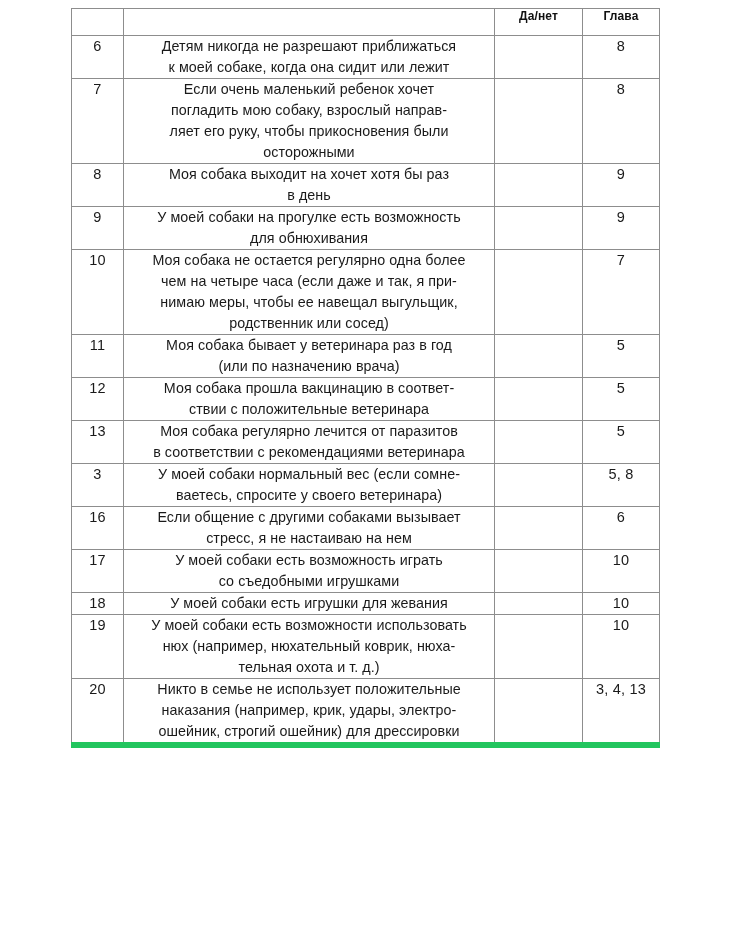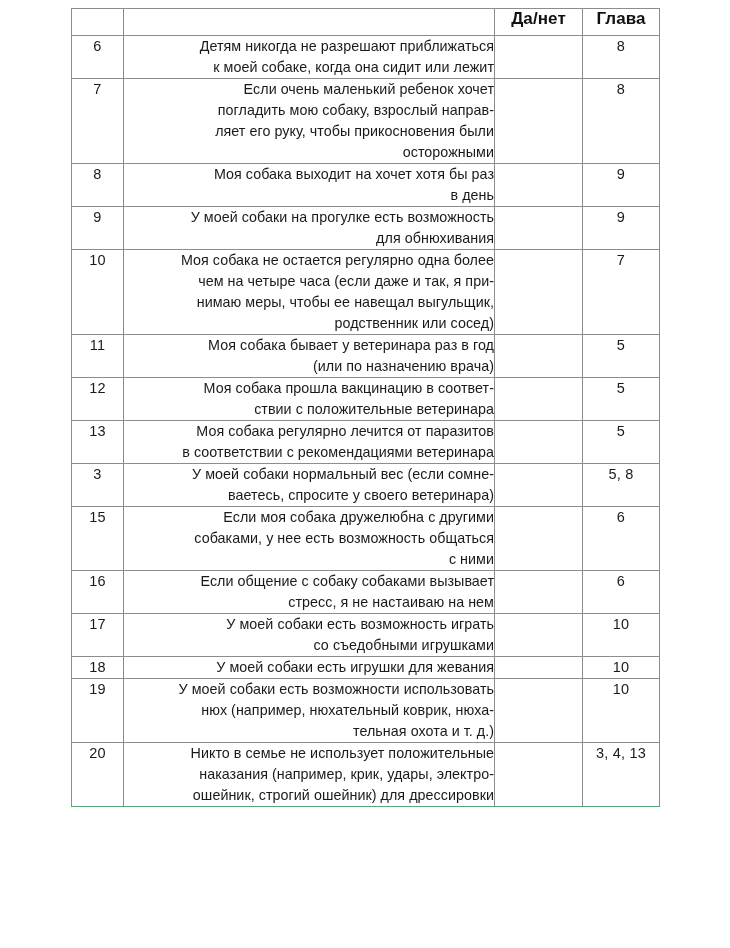--- a/index.html
+++ b/index.html
@@ -38,58 +38,58 @@
   table.checklist th,
   table.checklist td {
     border: 1px solid #8d8d8d;
     vertical-align: top;
     padding: 0;
     background: #ffffff;
   }
   
   thead th {
     height: 26px;
-    font-size: 17px;
+    font-size: 12px;
     font-weight: 700;
     vertical-align: middle;
     letter-spacing: 0.1px;
     color: #111111;
     padding: 1px 2px 3px 2px;
   }
   thead th.blank-head { }
 
   
   td.num {
     text-align: center;
     font-size: 14.5px;
     line-height: 21px;
     color: #1a1a1a;
     padding: 8px 4px 8px 4px;
     letter-spacing: 0.2px;
   }
   td.statement {
-    text-align: right;
+    text-align: center;
     font-size: 14.3px;
     line-height: 21px;
     color: #1a1a1a;
     padding: 8px 8px 8px 11px;
     letter-spacing: 0.05px;
     white-space: pre-line;
   }
   td.yesno { }
   td.chapter {
     text-align: center;
     font-size: 14.5px;
     line-height: 21px;
     color: #1a1a1a;
     padding: 8px 3px 8px 3px;
     letter-spacing: 0.2px;
   }
   
-  tr.last-row td { border-bottom: 1px solid #22c55e; }
+  tr.last-row td { border-bottom: 6px solid #22c55e; }
 </style>
 </head>
 <body>
 
 <div id="page">
 
   <table class="checklist">
     <colgroup>
       <col class="c-num">
       <col class="c-text">
@@ -175,32 +175,24 @@
       </tr>
 
       <tr>
         <td class="num">3</td>
         <td class="statement">У моей собаки нормальный вес (если сомне-
 ваетесь, спросите у своего ветеринара)</td>
         <td class="yesno"></td>
         <td class="chapter">5, 8</td>
       </tr>
 
-      <tr>
-        <td class="num">15</td>
-        <td class="statement">Если моя собака дружелюбна с другими
-собаками, у нее есть возможность общаться
-с ними</td>
-        <td class="yesno"></td>
-        <td class="chapter">6</td>
-      </tr>
 
       <tr>
         <td class="num">16</td>
-        <td class="statement">Если общение с собаку собаками вызывает
+        <td class="statement">Если общение с другими собаками вызывает
 стресс, я не настаиваю на нем</td>
         <td class="yesno"></td>
         <td class="chapter">6</td>
       </tr>
 
       <tr>
         <td class="num">17</td>
         <td class="statement">У моей собаки есть возможность играть
 со съедобными игрушками</td>
         <td class="yesno"></td>

